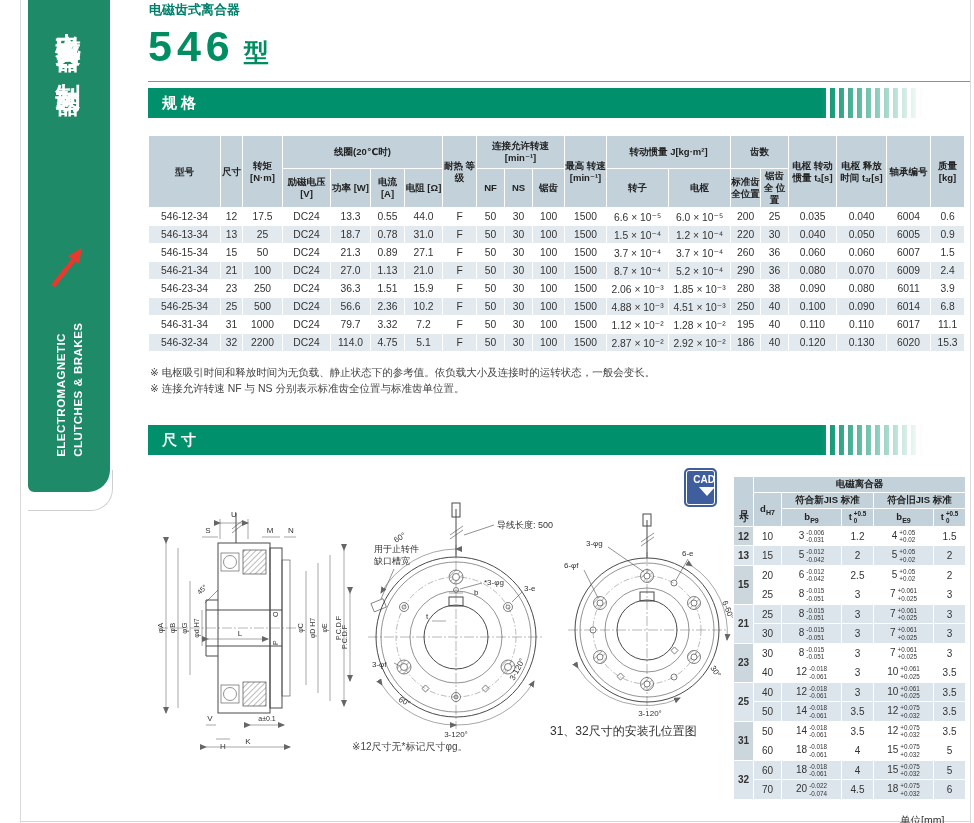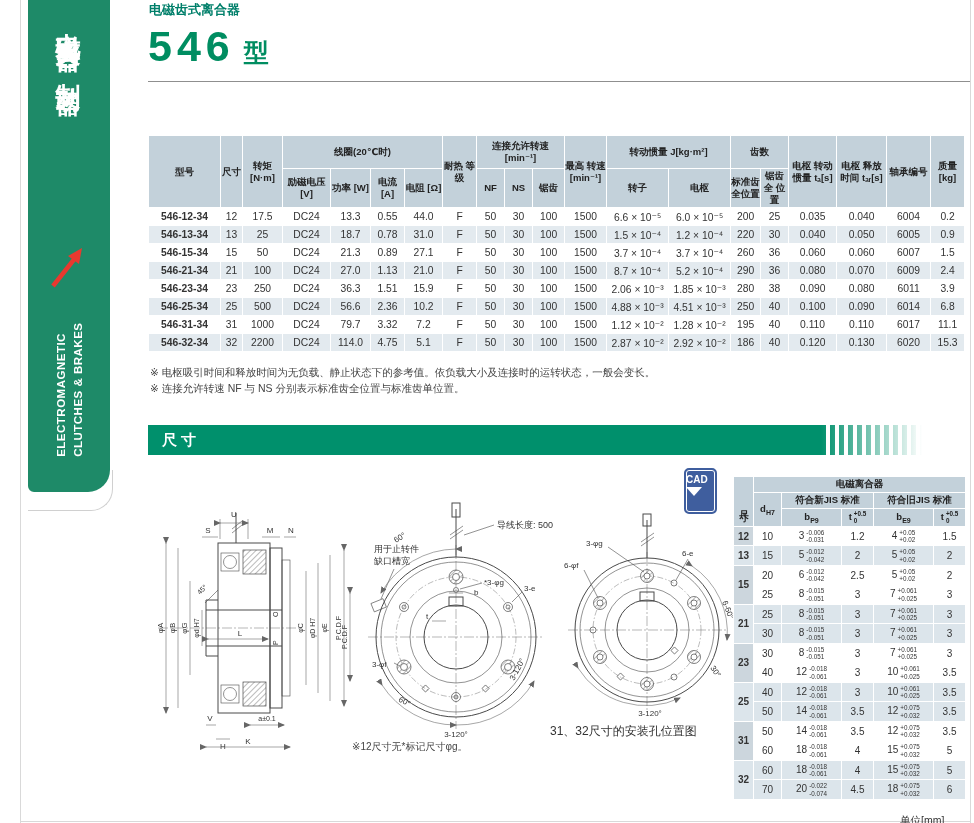--- a/index.html
+++ b/index.html
@@ -46,29 +46,29 @@
   .spec-wrap{position:absolute;left:148px;top:135px;}
   table{border-collapse:collapse;table-layout:fixed;}
   .spec{width:817px;font-size:10.3px;}
   .spec th{background:#c3d1da;border:1.5px solid #fff;font-size:9.5px;font-weight:bold;
            color:#222;padding:1px 0;line-height:1.25;text-align:center;}
   .spec thead tr:nth-child(1) th{height:30px;}
   .spec thead tr:nth-child(2) th{height:36px;}
   .spec td{border:1.5px solid #fff;text-align:center;padding:0;height:17px;background:#fff;
            white-space:nowrap;overflow:hidden;}
   .spec tr.alt td{background:#e3eaef;}
-  .spec td.model{font-weight:bold;}
+  .spec td.model{font-weight:normal;}
   .notes{position:absolute;left:150px;top:364px;font-size:10.5px;color:#444;line-height:1.55;}
 
   
   .unit-top{position:absolute;left:733px;top:459px;width:232px;text-align:right;font-size:10.5px;}
   .unit-bottom{position:absolute;left:900px;top:814px;font-size:10.5px;}
-  .cad{position:absolute;left:684px;top:468px;width:33px;height:46px;background:#3f5e9e;
+  .cad{position:absolute;left:684px;top:468px;width:33px;height:39px;background:#3f5e9e;
        border:2px solid #3f5e9e;border-radius:5px;box-shadow:inset 0 0 0 1px #fff;
-       display:flex;flex-direction:column;align-items:flex-start;cursor:pointer;box-sizing:border-box;}
+       display:flex;flex-direction:column;align-items:flex-end;cursor:pointer;box-sizing:border-box;}
   .cad-label{color:#fff;font-size:10px;font-weight:bold;margin-top:4px;}
   .cad-tri{width:0;height:0;border-left:8px solid transparent;border-right:8px solid transparent;
            border-top:9px solid #fff;margin-top:2px;}
 
   .drawing{position:absolute;}
   .d-left{left:150px;top:503px;}
   .d-mid{left:338px;top:495px;}
   .d-right{left:550px;top:510px;}
   .caption{position:absolute;left:550px;top:723px;width:200px;font-size:12px;}
   .draw-notes{position:absolute;left:352px;top:739px;font-size:10px;color:#444;line-height:1.6;}
@@ -123,20 +123,24 @@
     <line x1="7" y1="42" x2="30" y2="13" stroke="#e8392f" stroke-width="4.5"></line>
     <polygon points="36,4 22,12 33,20" fill="#e8392f"></polygon>
   </svg>
 
   <div class="cat">电磁齿式离合器</div>
   <div class="title">
     <span class="num">546</span><span class="suffix">型</span>
   </div>
   <div class="title-rule"></div>
 
+  <div class="sec-bar bar-specs">
+    <div class="sec-solid">规格</div>
+    <div class="sec-stripes"></div>
+  </div>
 
   <div class="spec-wrap">
   <table class="spec">
     <colgroup>
       <col style="width:72px">
           <col style="width:22px">
           <col style="width:40px">
           <col style="width:48px">
       <col style="width:40px">
           <col style="width:34px">
@@ -199,21 +203,21 @@
             <td>30</td>
             <td>100</td>
             <td>1500</td>
             <td>6.6 × 10⁻⁵</td>
             <td>6.0 × 10⁻⁵</td>
             <td>200</td>
             <td>25</td>
             <td>0.035</td>
             <td>0.040</td>
             <td>6004</td>
-            <td>0.2</td>
+            <td>0.6</td>
           </tr>
           <tr class="alt">
             <td class="model">546-13-34</td>
             <td>13</td>
             <td>25</td>
             <td>DC24</td>
             <td>18.7</td>
             <td>0.78</td>
             <td>31.0</td>
             <td>F</td>

